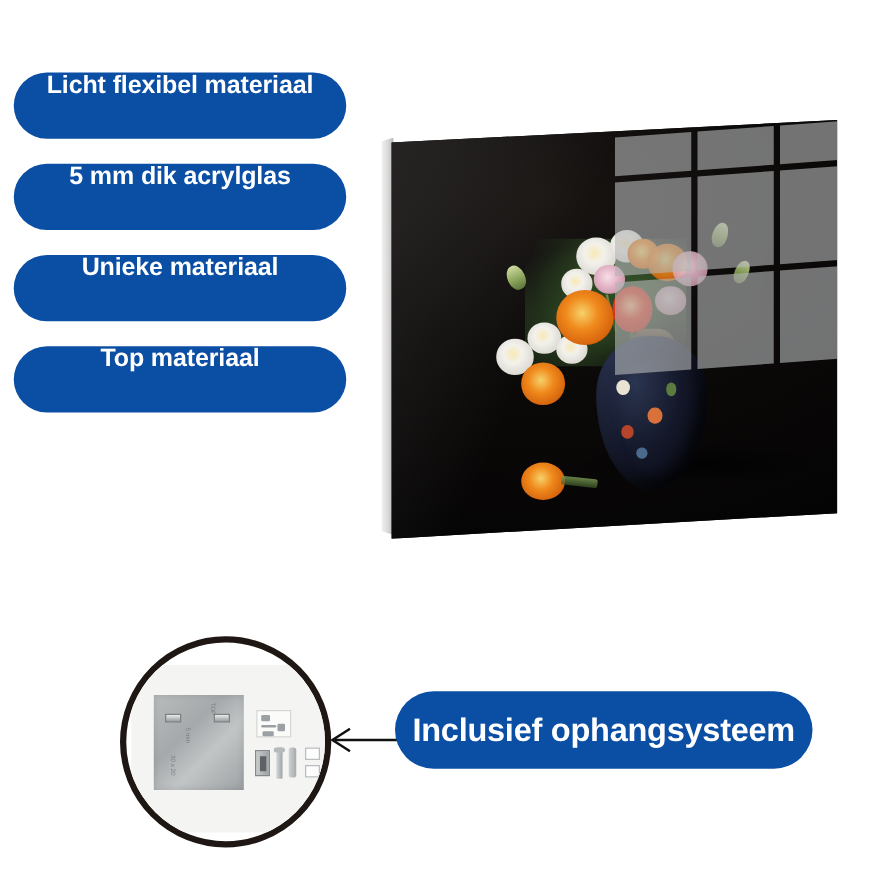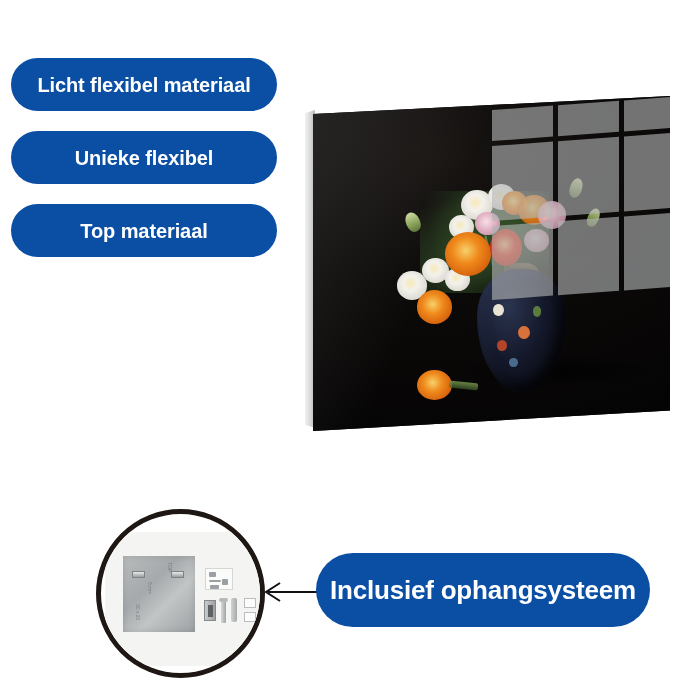--- a/index.html
+++ b/index.html
@@ -24,21 +24,20 @@
     width: 266px;
   }
   .badge-pill {
     position: relative;
     width: 266px;
     height: 53px;
     margin-bottom: 20px;
     background: #0b4fa5;
     border-radius: 27px;
     display: flex;
-    align-items: center;
     justify-content: center;
     box-sizing: border-box;
     padding: 0 14px;
   }
   .badge-pill-label {
     color: #ffffff;
     font-size: 20px;
     font-weight: bold;
     letter-spacing: -0.1px;
     line-height: 1;
@@ -308,21 +307,21 @@
     top: 578px;
     width: 78px;
     height: 28px;
   }
 
   #hanging-badge {
     position: absolute;
     left: 316px;
     top: 553px;
     width: 334px;
-    height: 74px;
+    height: 62px;
     background: #0b4fa5;
     border-radius: 37px;
     display: flex;
     align-items: center;
     justify-content: center;
   }
   #hanging-badge-label {
     color: #ffffff;
     font-size: 26px;
     font-weight: bold;
@@ -332,23 +331,26 @@
 </style>
 </head>
 <body>
 
 <div id="feature-badges">
 
   <div class="badge-pill">
     <span class="badge-pill-label">Licht flexibel materiaal</span>
   </div>
 
-
   <div class="badge-pill">
-    <span class="badge-pill-label">Unieke flexibel</span>
+    <span class="badge-pill-label">5 mm dik acrylglas</span>
+  </div>
+
+  <div class="badge-pill">
+    <span class="badge-pill-label">Unieke materiaal</span>
   </div>
 
 
   <div class="badge-pill">
     <span class="badge-pill-label">Top materiaal</span>
   </div>
 
 
 </div>
 

